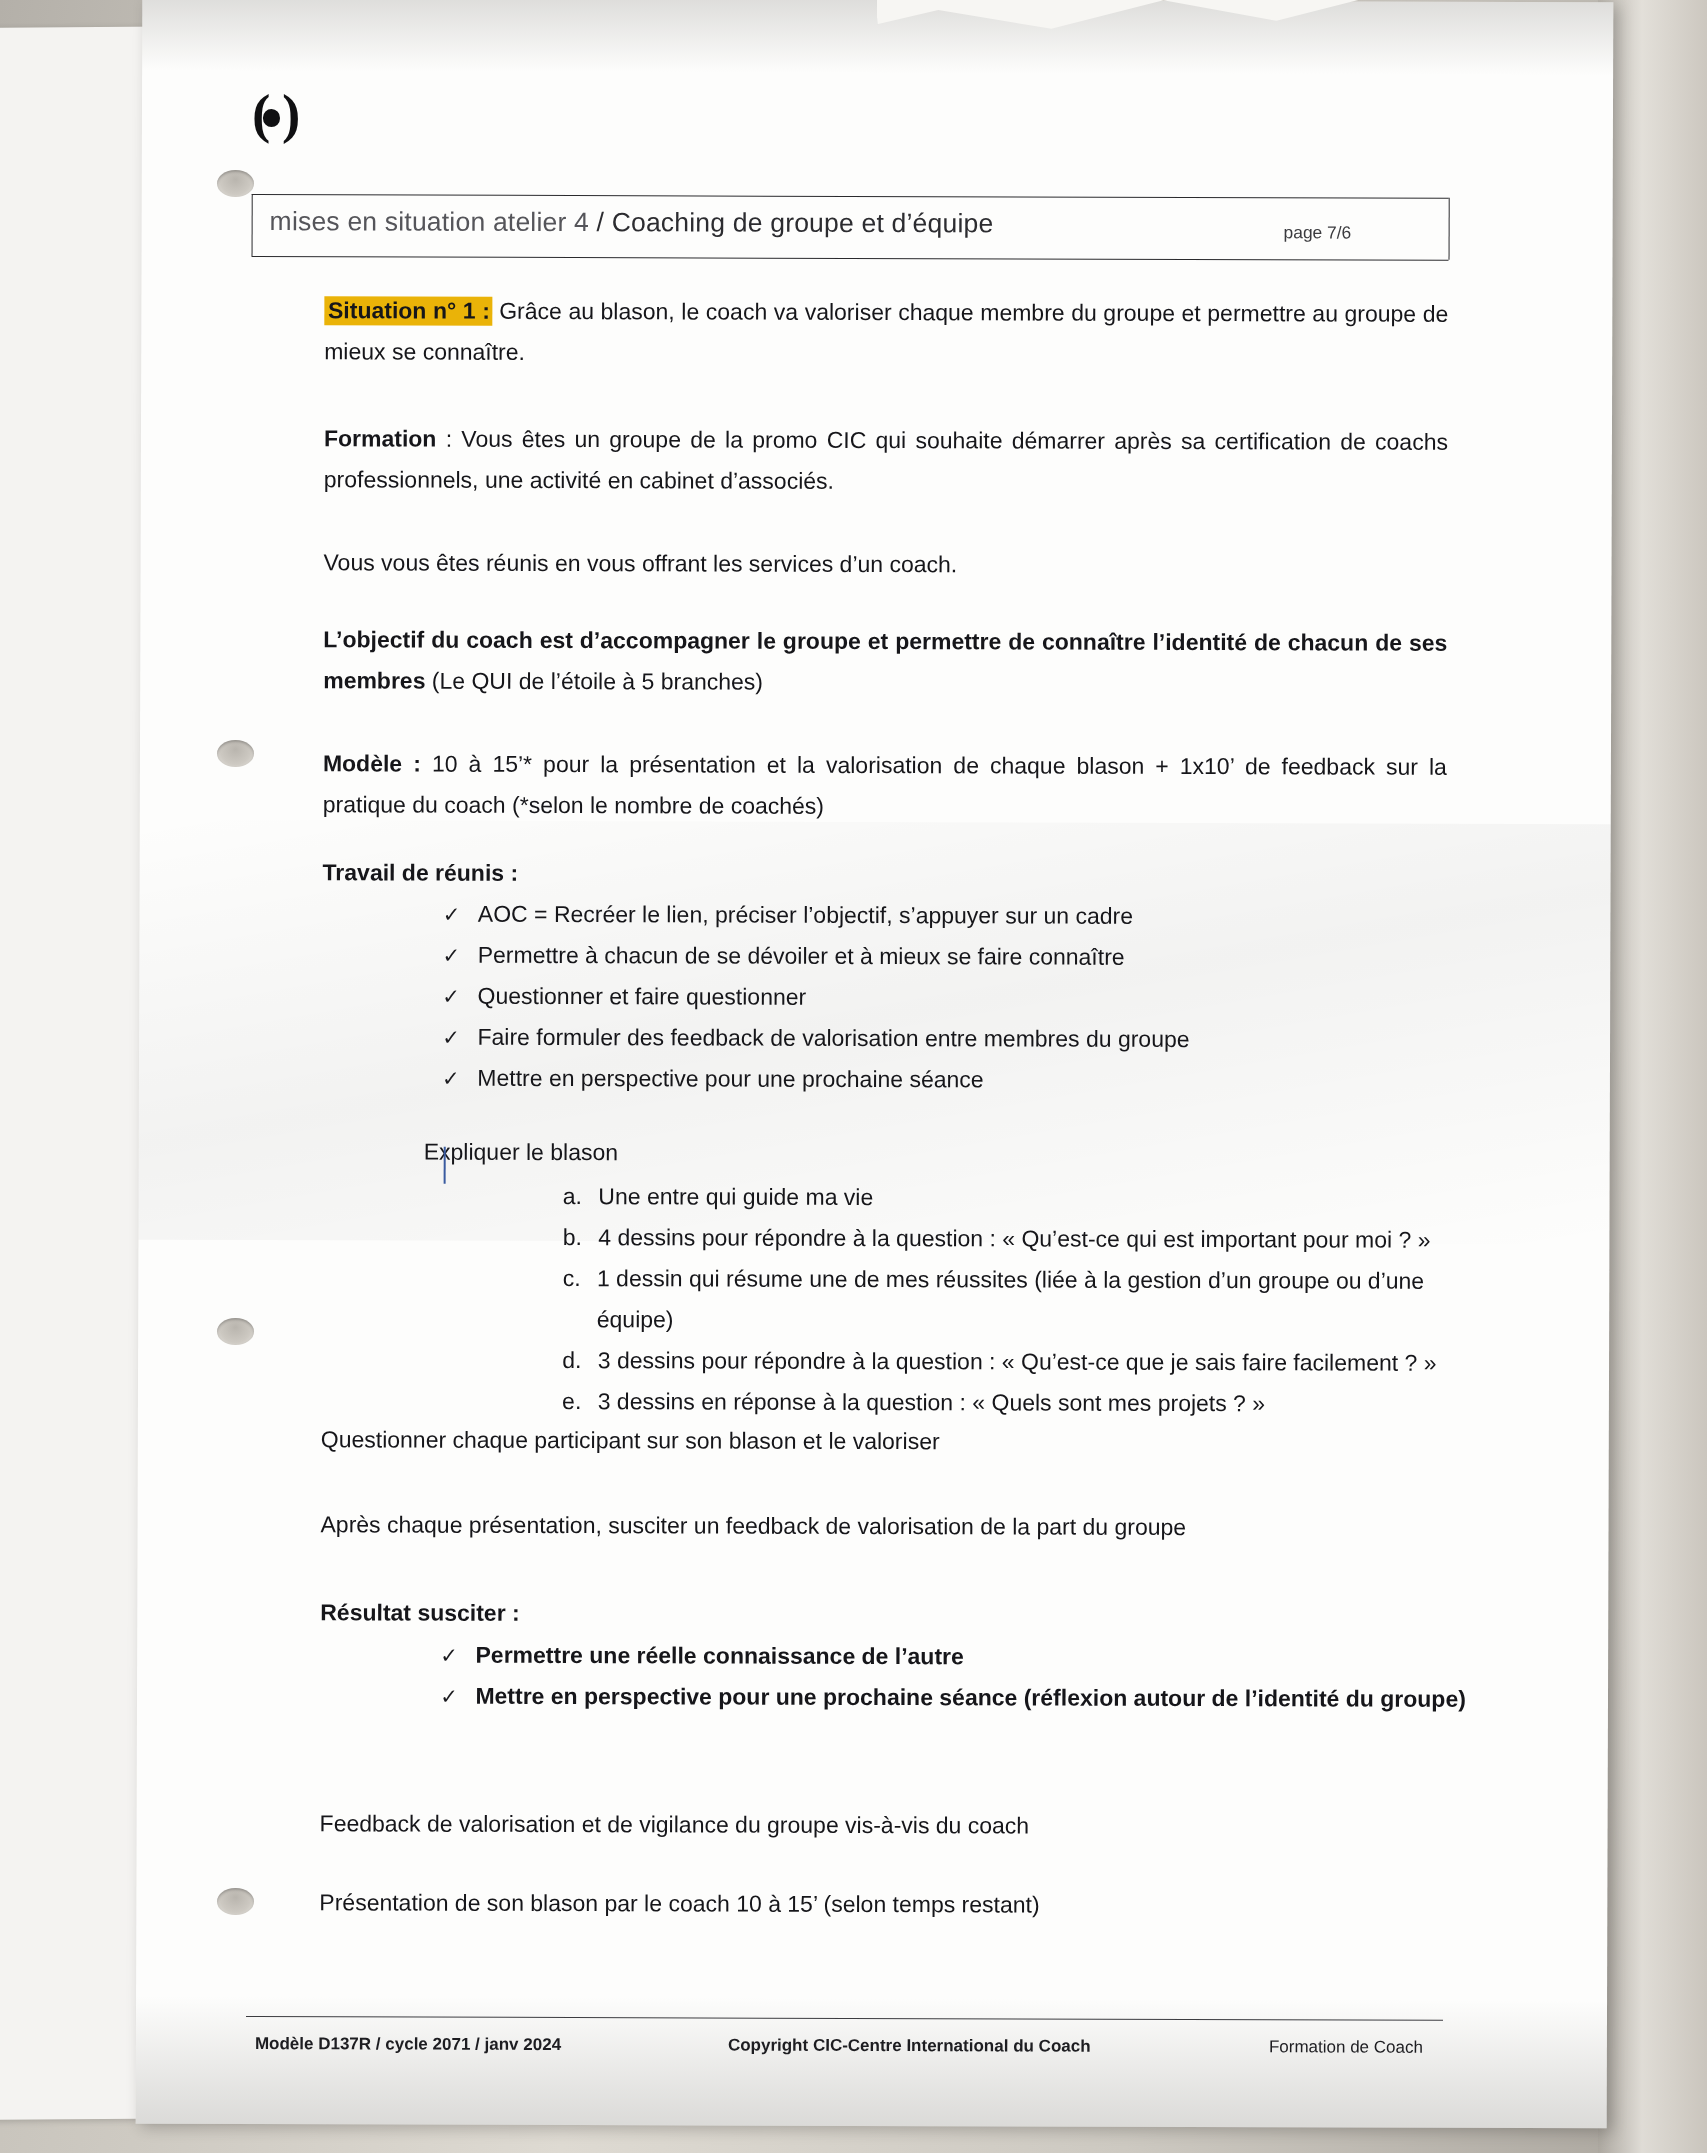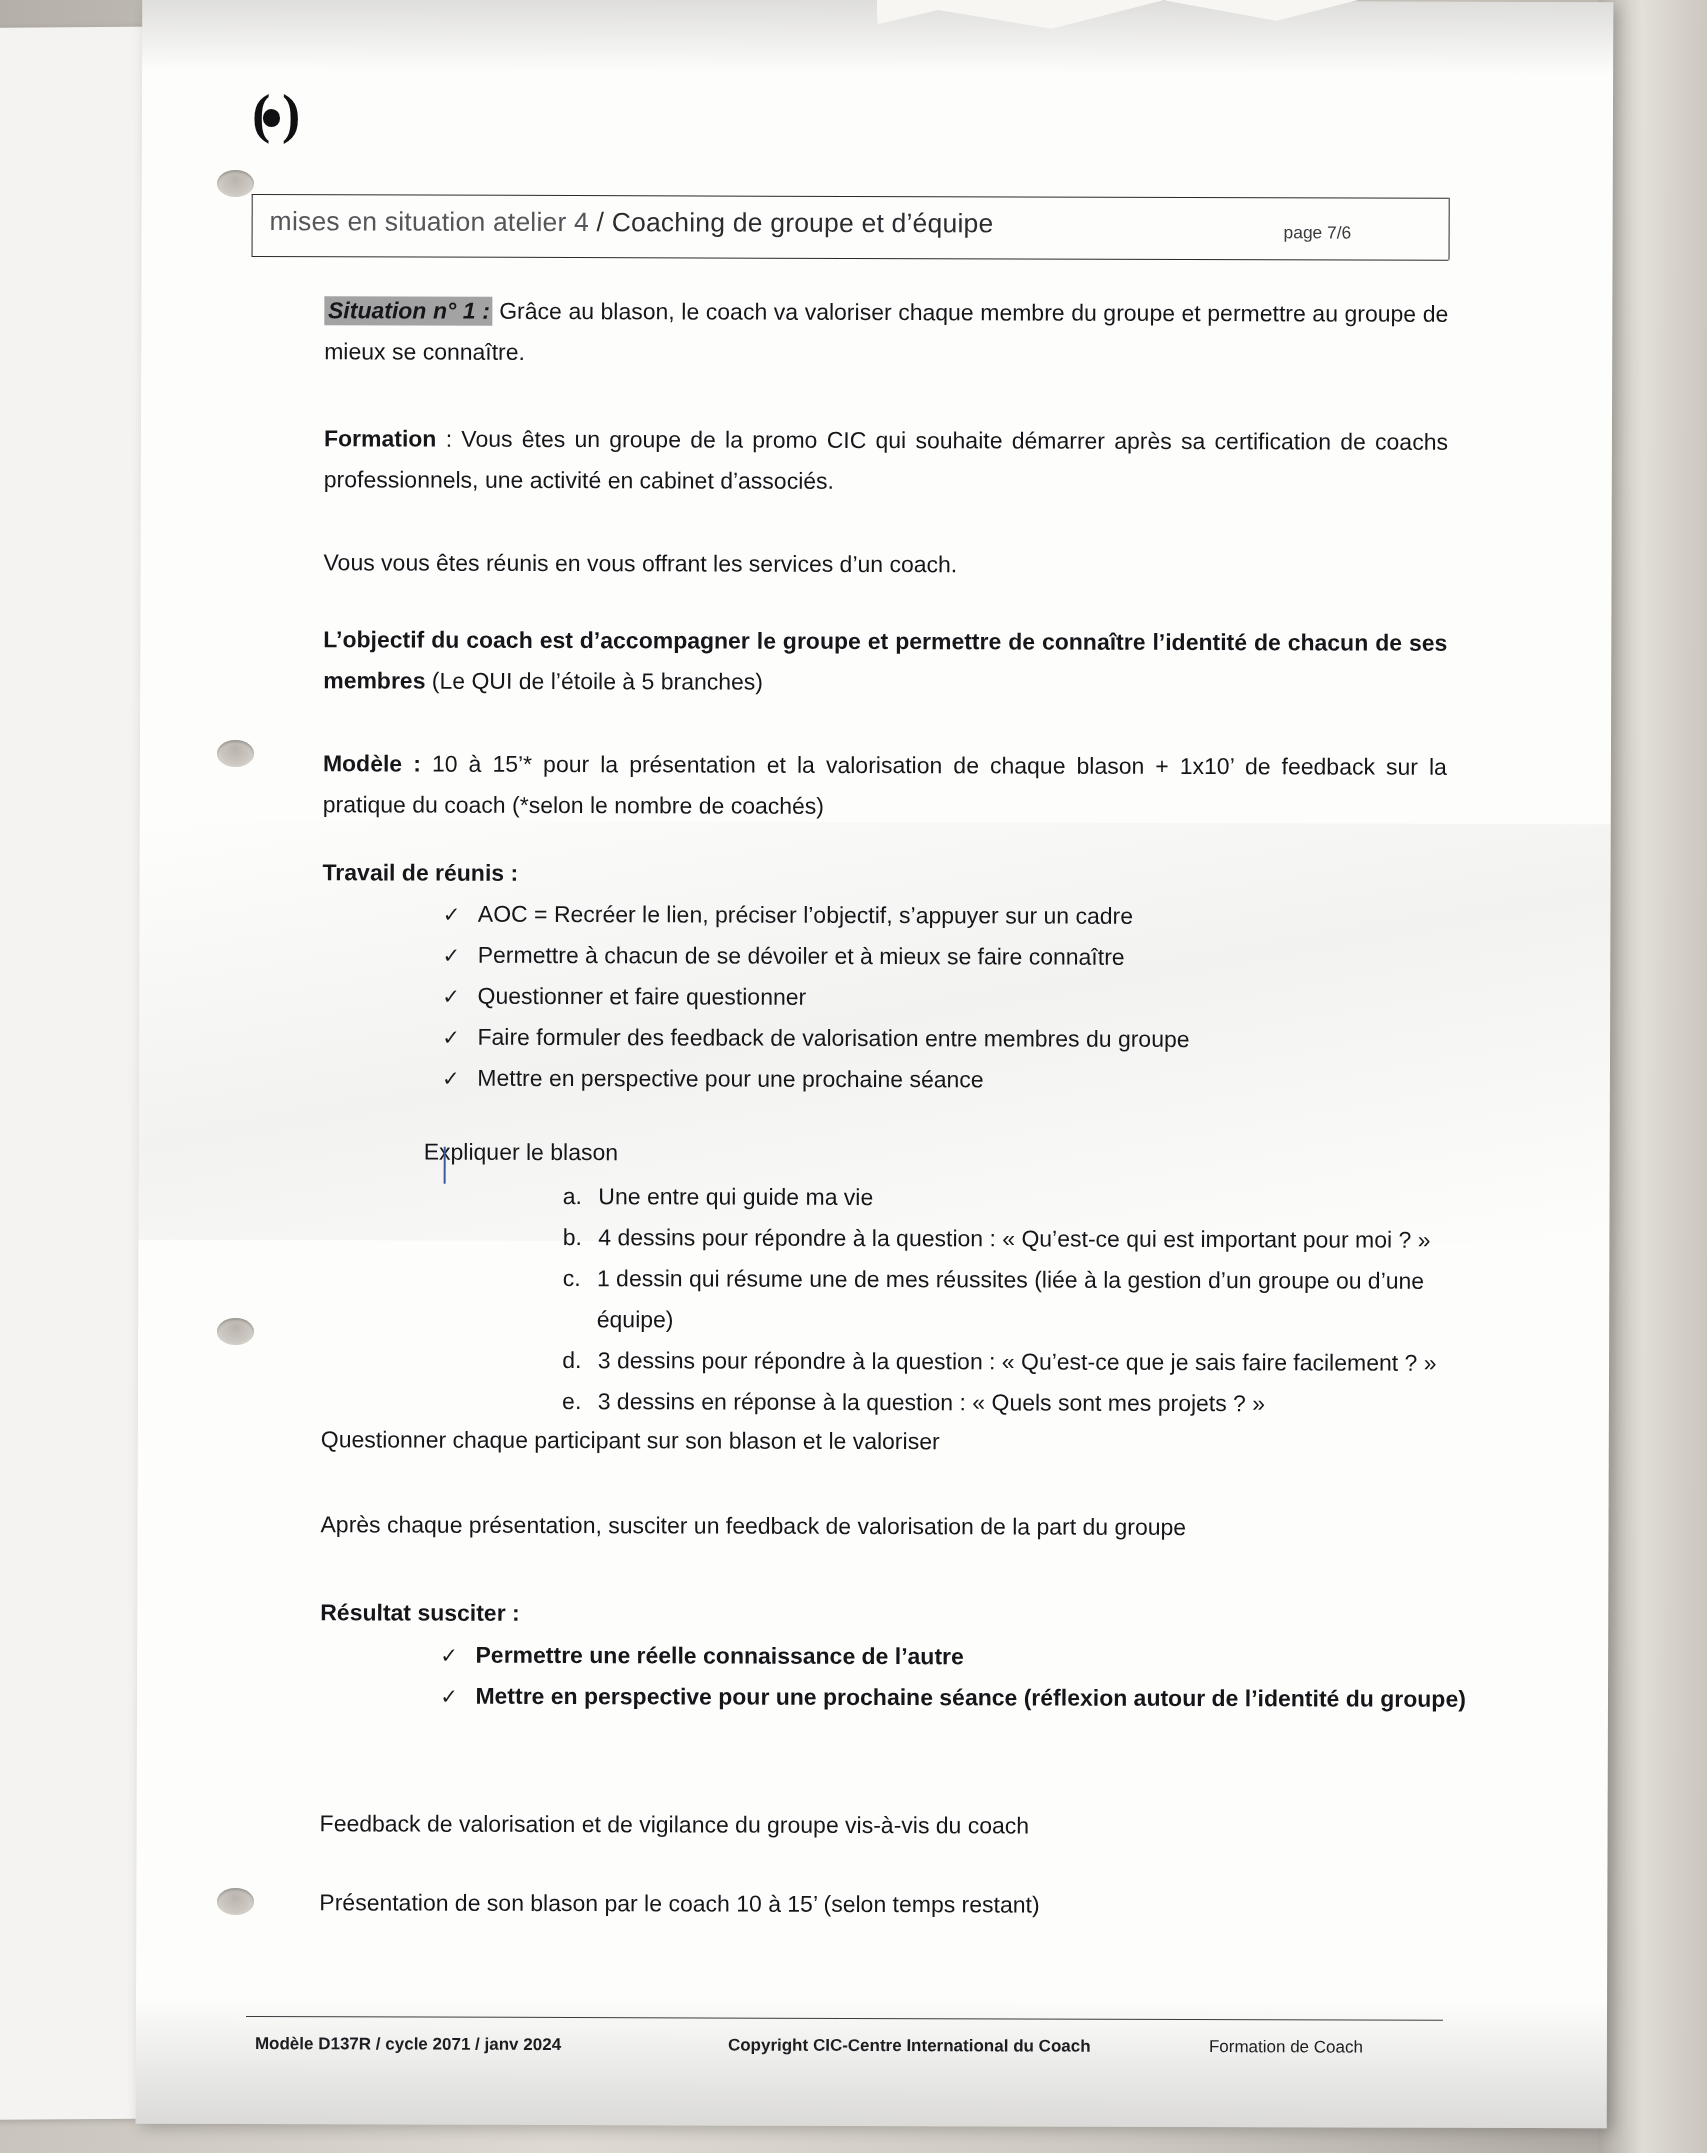--- a/index.html
+++ b/index.html
@@ -150,25 +150,24 @@
   }
   .para {
     position: absolute;
     font-size: 23px;
     line-height: 41px;
     color: #16161a;
     text-align: justify;
   }
   .para.left { text-align: left; }
   .hl {
-    background: #a3a3a3;
+    background: #eab308;
     font-weight: 700;
     padding: 0.9px 2.7px 1.8px 3.7px;
     box-decoration-break: clone;
-    font-style: italic;
   }
   b, .bold { font-weight: 700; }
   .list {
     position: absolute;
     font-size: 23px;
     line-height: 41px;
     color: #16161a;
   }
   .list-row {
     display: flex;
@@ -205,21 +204,21 @@
   }
   .footer {
     position: absolute;
     top: 2036px;
     font-size: 17px;
     color: #1d1d21;
     font-weight: 700;
   }
   .footer.left { left: 119px; }
   .footer.center { left: 592px; }
-  .footer.right { left: 1073px; font-weight: 400; font-style: normal; }
+  .footer.right { left: 1133px; font-weight: 400; font-style: normal; }
 </style>
 </head>
 <body>
 
 <div class="shot">
   <div class="desk"></div>
   <div class="desk-right"></div>
 
   <div class="sheet-under">
     

